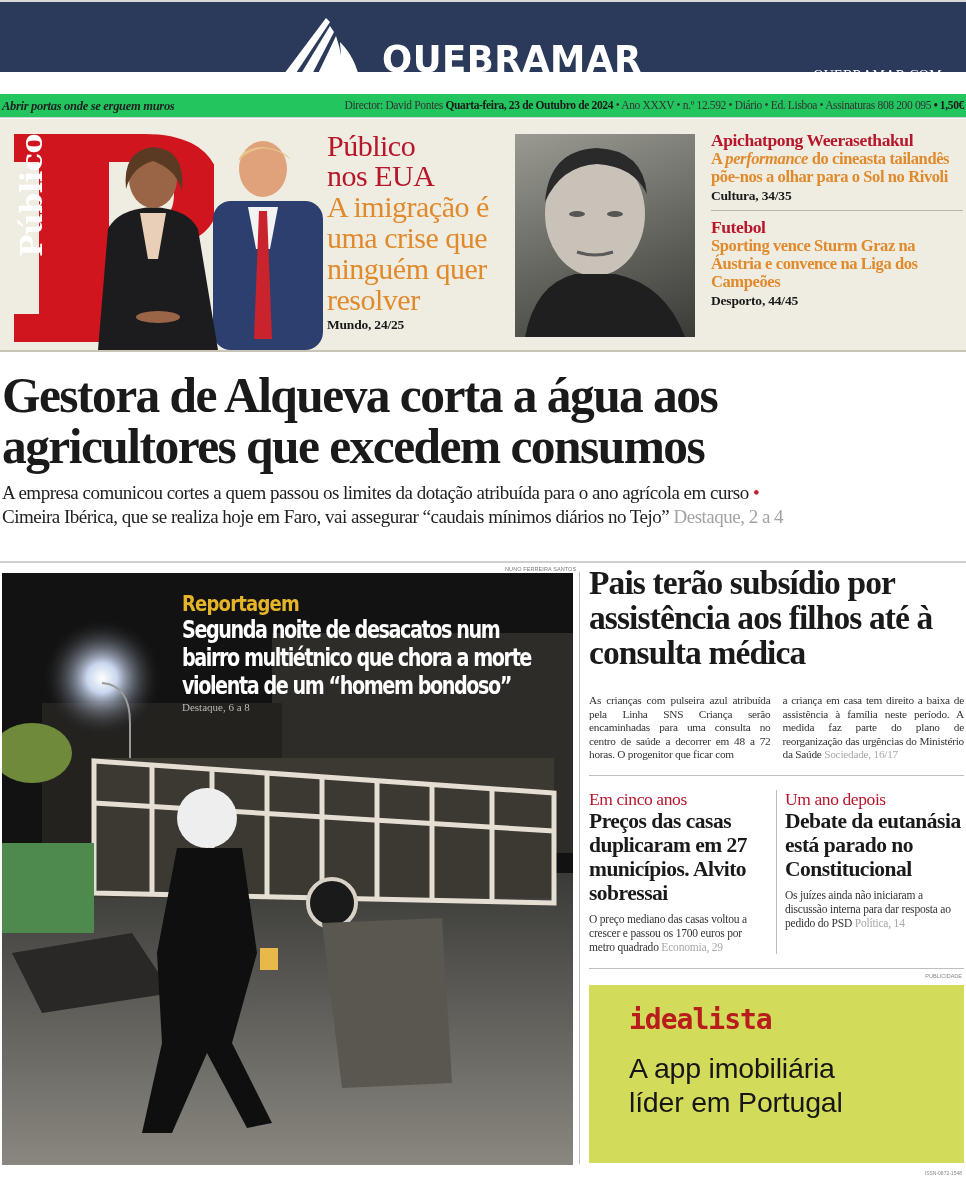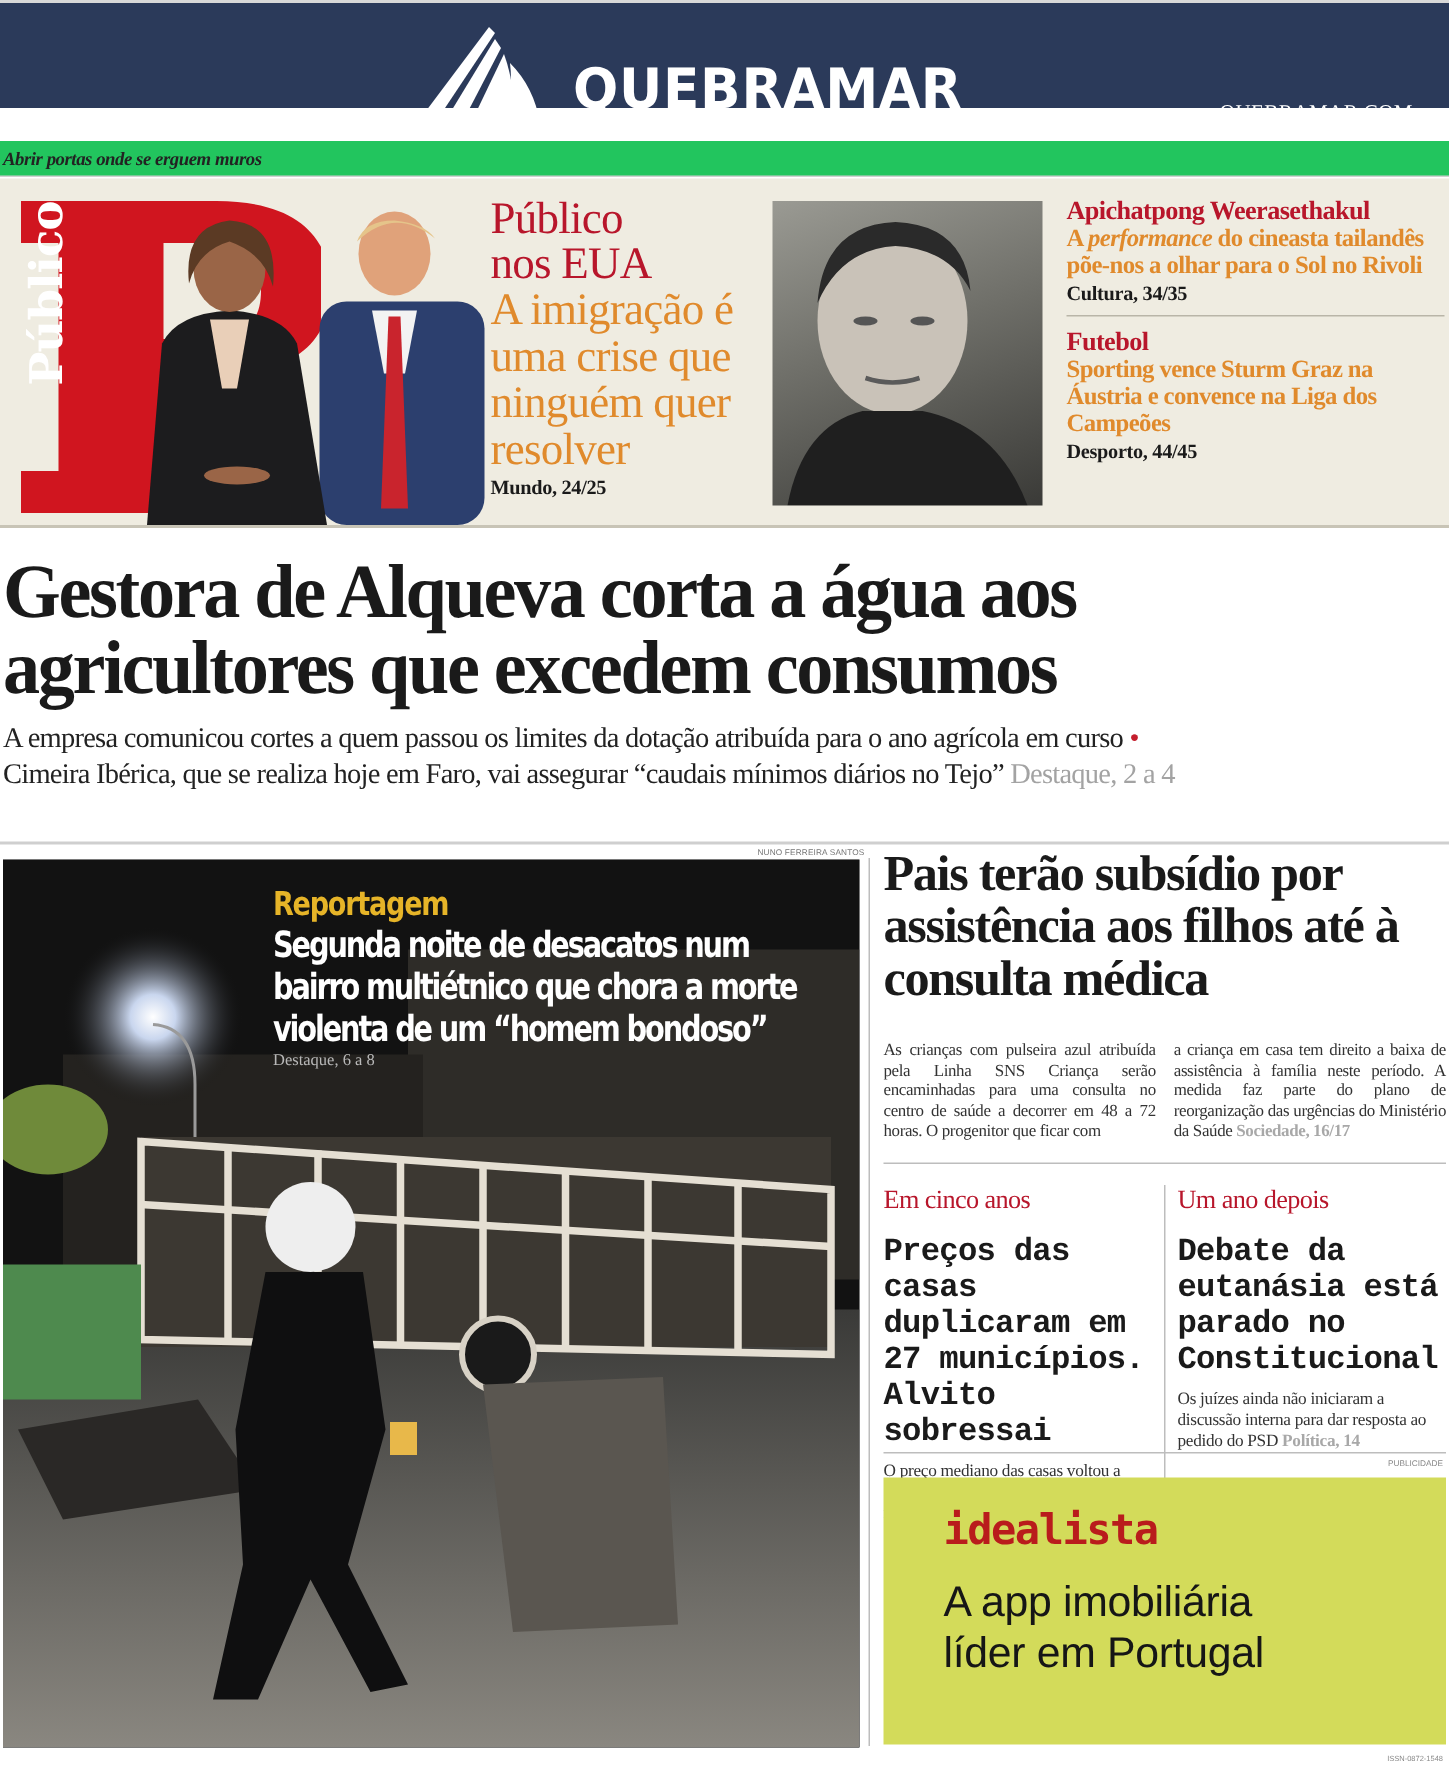--- a/index.html
+++ b/index.html
@@ -51,29 +51,29 @@
   .photo-kicker { font-family: "DejaVu Sans", sans-serif; font-weight: bold; font-size: 22px; color: #e6b428; letter-spacing: -1px; transform: scaleX(0.82); transform-origin: left; }
   .photo-hed { font-family: "DejaVu Sans", sans-serif; font-weight: bold; font-size: 24px; line-height: 28px; color: #ffffff; letter-spacing: -1.8px; transform: scaleX(0.8); transform-origin: left; width: 470px; }
   .photo-ref { font-family: "Liberation Serif", serif; font-size: 11px; color: #b8b8b8; margin-top: 1px; }
 
   
   .col-divider { position: absolute; left: 579px; top: 572px; width: 1px; height: 592px; background: #bdbdbd; }
   .story2 { position: absolute; left: 589px; top: 565px; width: 375px; }
   .story2 h2 { font-family: "Liberation Serif", serif; font-weight: bold; font-size: 33.5px; line-height: 35px; color: #1a1a1a; letter-spacing: -0.9px; }
   .story2 .body { display: flex; gap: 12px; margin-top: 24px; }
   .story2 .body p { flex: 1; font-family: "Liberation Serif", serif; font-size: 11.3px; line-height: 13.5px; color: #333; text-align: justify; letter-spacing: -0.25px; }
-  .grey-ref { color: #a8a8a8; font-weight: bold; }
+  .grey-ref { color: #a8a8a8; font-weight: normal; }
   .rule2 { position: absolute; left: 589px; top: 775px; width: 375px; height: 1px; background: #bdbdbd; }
 
   .duo { position: absolute; left: 589px; top: 790px; width: 375px; display: flex; }
   .duo .item { flex: 1; }
   .duo .item:first-child { padding-right: 8px; border-right: 1px solid #bdbdbd; }
   .duo .item:last-child { padding-left: 8px; }
   .duo .kick { font-family: "Liberation Serif", serif; font-size: 17.5px; line-height: 19px; color: #b8162b; letter-spacing: -0.4px; }
-  .duo .hed { font-family: Liberation Mono, monospace; font-weight: bold; font-size: 21.5px; line-height: 24px; color: #1a1a1a; letter-spacing: -0.5px; margin-top: 14px; }
+  .duo .hed { font-family: Liberation Serif, serif; font-weight: bold; font-size: 21.5px; line-height: 24px; color: #1a1a1a; letter-spacing: -0.5px; margin-top: 0; }
   .duo .txt { font-family: "Liberation Serif", serif; font-size: 11.5px; line-height: 14px; color: #333; margin-top: 7px; letter-spacing: -0.2px; }
   .rule3 { position: absolute; left: 589px; top: 968px; width: 375px; height: 1px; background: #bdbdbd; }
 
   .ad-label { position: absolute; right: 4px; top: 973px; font-family: "Liberation Sans", sans-serif; font-size: 5.5px; color: #888; }
   .ad { position: absolute; left: 589px; top: 985px; width: 375px; height: 178px; background: #d3db5a; }
   .ad-brand { position: absolute; left: 40px; top: 18px; font-family: "DejaVu Sans Mono", monospace; font-weight: bold; font-size: 28px; color: #b91c1c; letter-spacing: -1px; }
   .ad-copy { position: absolute; left: 40px; top: 66px; font-family: "Liberation Sans", sans-serif; font-size: 28.5px; line-height: 34px; color: #161616; letter-spacing: -0.2px; }
   .issn { position: absolute; right: 4px; top: 1170px; font-family: "Liberation Sans", sans-serif; font-size: 5px; color: #888; }
 </style>
 </head>
@@ -85,20 +85,21 @@
     <polygon points="18,64 52,8 56,14 30,64" fill="#fff"></polygon>
     <path d="M36,64 L58,18 Q66,40 64,64 Z" fill="#fff"></path>
     <path d="M60,64 Q64,40 62,24 Q78,40 82,64 Z" fill="#fff"></path>
   </svg>
   <div class="brand-name">QUEBRAMAR</div>
   <div class="brand-url">QUEBRAMAR.COM</div>
 </header>
 
 <div class="dateline">
   <span class="tagline">Abrir portas onde se erguem muros</span>
+  <span class="meta"><span>Director: David Pontes</span> <b>Quarta-feira, 23 de Outubro de 2024</b><span> • Ano XXXV • n.º 12.592 • Diário • Ed. Lisboa • Assinaturas 808 200 095 </span><b>• 1,50€</b></span>
 </div>
 
 <section class="topstrip">
   <svg class="p-logo" viewBox="0 0 200 208">
     <path d="M0,0 H130 C200,0 210,40 205,70 C200,100 175,115 130,115 H95 V180 H120 V208 H0 V180 H25 V28 H0 Z M95,28 V92 H120 C150,92 160,80 160,60 C160,38 150,28 120,28 Z" fill="#d0151f"></path>
   </svg>
   <div class="publico-word">Público</div>
 
   <svg class="candidates" viewBox="0 0 250 211">
 

